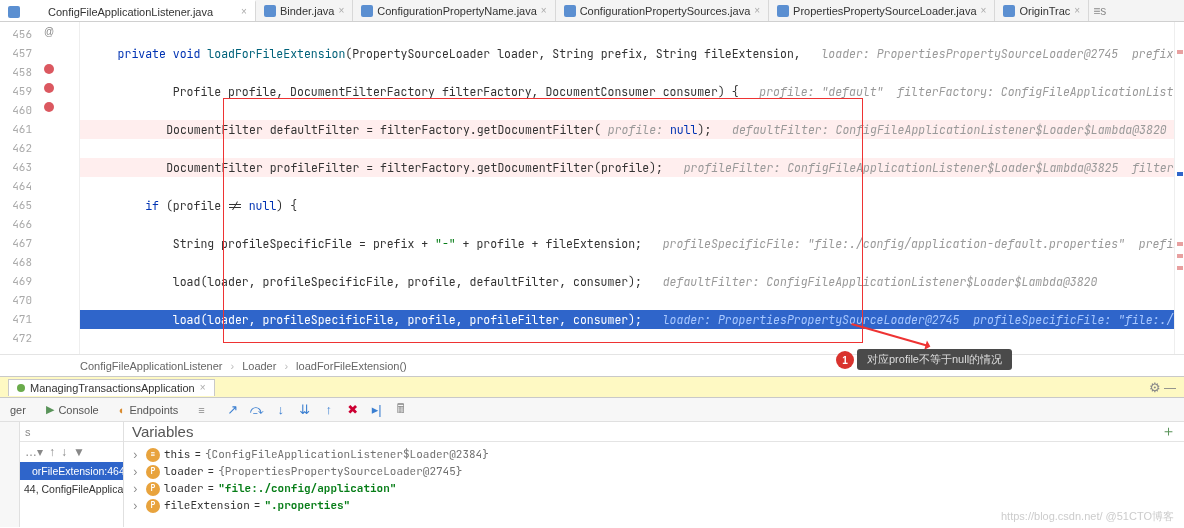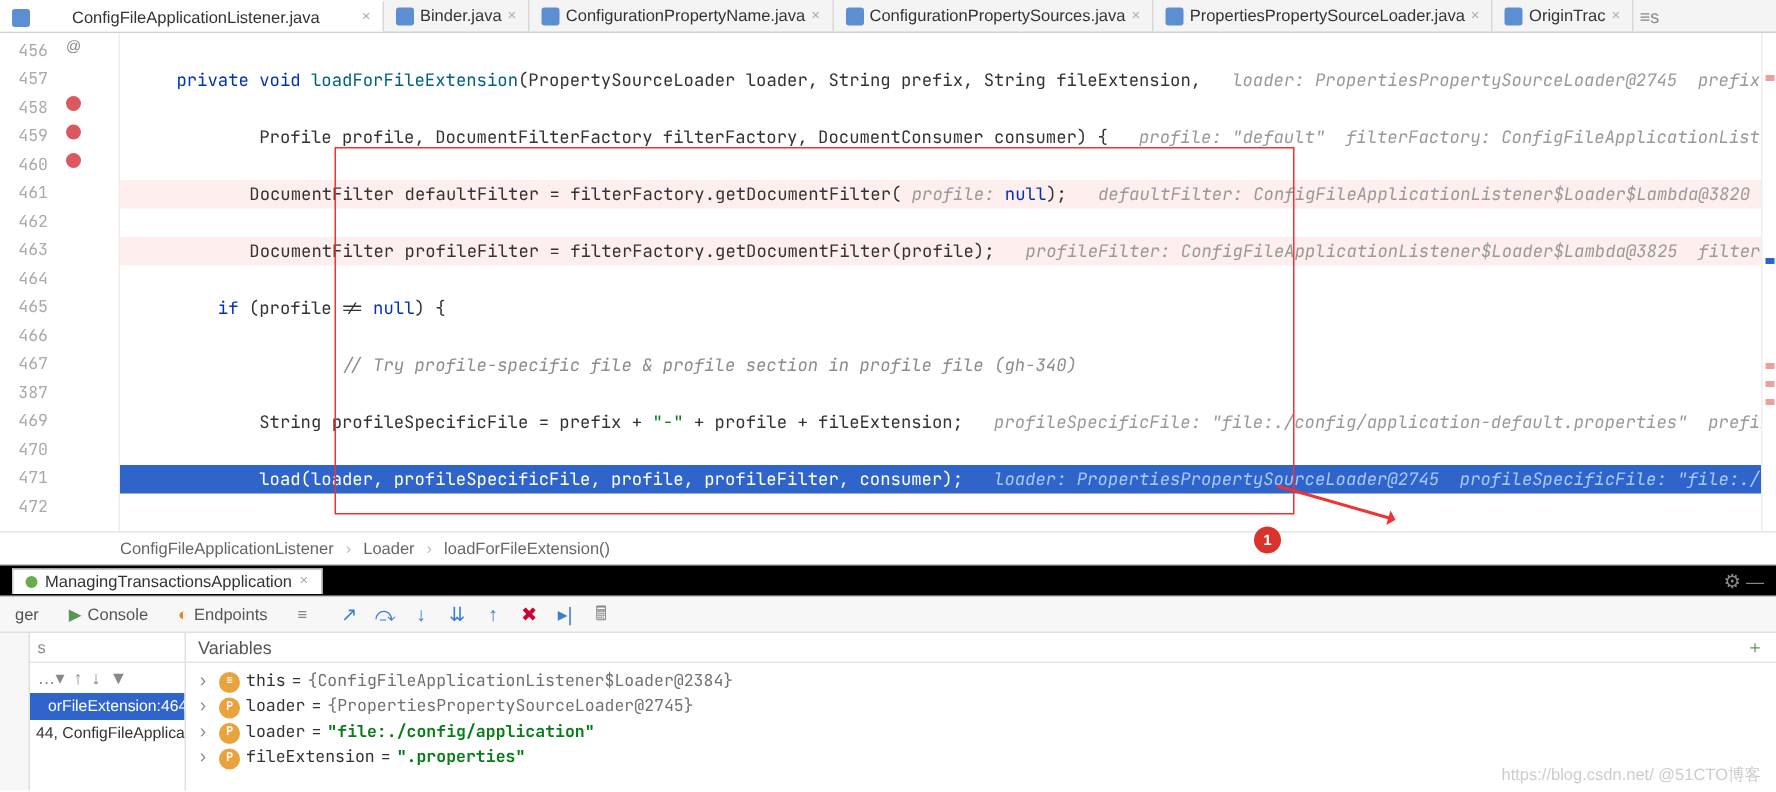--- a/index.html
+++ b/index.html
@@ -26,38 +26,38 @@
     .arrow{ position:absolute; left:770px; top:312px; width:80px; height:2px; background:#e33; transform:rotate(16deg);}
     .arrow::after{content:""; position:absolute; right:-7px; top:-4px; border:5px solid transparent; border-left-color:#e33;}
     .badge{ position:absolute; left:836px; top:329px; width:18px; height:18px; border-radius:50%; background:#d9332e; color:#fff; display:flex;align-items:center;justify-content:center; font-size:10px; font-weight:bold;}
     .anno{ position:absolute; left:857px; top:327px; background:#4a4a4a; color:#ddd; padding:3px 10px; border-radius:3px; font-size:11px;}
     
     .stripe{ width:10px; background:#fff; border-left:1px solid #eee;}
     
     .crumb{ height:22px; display:flex; align-items:center; gap:8px; padding:0 10px 0 80px; color:#666; border-top:1px solid #e4e4e4; font-size:11px;}
     .crumb .sep{color:#bbb;}
     
-    .runtabs{ height:22px; background:#000000; border-top:1px solid #c9c9c9; border-bottom:1px solid #c9c9c9; display:flex; align-items:center; padding:0 8px; justify-content:space-between;}
+    .runtabs{ height:22px; background:#fef9c3; border-top:1px solid #c9c9c9; border-bottom:1px solid #c9c9c9; display:flex; align-items:center; padding:0 8px; justify-content:space-between;}
     .runtab{ background:#fff; border:1px solid #c9c9c9; border-bottom:none; padding:2px 8px; font-size:11px; display:flex; align-items:center; gap:5px;}
     .gear{ color:#888; font-size:13px;}
     
     .dbgrow{ height:24px; display:flex; align-items:center; border-bottom:1px solid #e0e0e0; background:#f7f7f7;}
     .dbgrow .tab{ padding:0 10px; font-size:11px; color:#555; display:flex; align-items:center; gap:4px;}
     .tbicons{ display:flex; gap:8px; padding:0 10px;}
     .tbicon{ width:16px; height:16px; display:flex; align-items:center; justify-content:center; color:#3b7fd1; font-size:13px;}
     .tbicon.red{color:#c03;} .tbicon.gray{color:#888;}
     
     .dbg{ display:flex; height:105px;}
     .leftcol{ width:20px; background:#f7f7f7; border-right:1px solid #e0e0e0;}
     .frames{ width:104px; border-right:1px solid #e0e0e0; background:#fff; overflow:hidden;}
     .frames .hdr{height:20px; border-bottom:1px solid #e4e4e4; display:flex; align-items:center; gap:8px; padding:0 5px; color:#888; font-size:11px;}
     .frames .row{ padding:3px 4px; font-size:10.5px; white-space:nowrap;}
     .frames .row.sel{ background:#2f65ca; color:#fff;padding-left:12px;}
     .vars{ flex:1; background:#fff;}
-    .vars .hdr{ height:20px; border-bottom:1px solid #e4e4e4; display:flex; align-items:center; padding:0 8px; color:#555; font-size:12px; justify-content:space-between;}
+    .vars .hdr{ height:20px; border-bottom:1px solid #e4e4e4; display:flex; align-items:center; padding:0 8px; color:#555; font-size:15px; justify-content:space-between;}
     .vars .tree{ padding:4px 8px; font-family:"JetBrains Mono",Consolas,monospace; font-size:11px; line-height:17px;}
     .vars .tree .row{display:flex; align-items:center; gap:4px;}
     .chev{color:#888; width:10px; display:inline-block;}
     .vicn{ width:14px; height:14px; border-radius:7px; display:inline-flex; align-items:center; justify-content:center; font-size:8px; font-weight:bold; color:#fff;}
     .vicn.o{background:#e8a33d;} .vicn.p{background:#e8a33d;}
     .val{color:#707070;} .strv{color:#067d17; font-weight:bold;}
     .watermark{ position:absolute; right:10px; bottom:4px; font-size:11px; color:#ccc;}
     .striperight{position:absolute; right:0; top:22px; width:10px; height:332px;}
     .mark{position:absolute; right:1px; width:6px; height:4px;}
   </style>
@@ -105,54 +105,55 @@
       <div>458</div>
       <div>459</div>
     <div>460</div>
       <div>461</div>
       <div>462</div>
       <div>463</div>
     <div>464</div>
       <div>465</div>
       <div>466</div>
       <div>467</div>
-    <div>387</div>
+    <div>468</div>
       <div>469</div>
       <div>470</div>
       <div>471</div>
     <div>472</div>
   </div>
   <div class="gutter">
     <span style="position:absolute;left:4px;top:4px;color:#888;font-size:10px">@</span>
     <span class="bp" style="top:42px"></span>
     <span class="bp" style="top:61px"></span>
     <span class="bp" style="top:80px"></span>
   </div>
   <div class="code">
 <div class="codeline">    <span class="kw">private void</span> <span class="fn">loadForFileExtension</span>(PropertySourceLoader loader, String prefix, String fileExtension,   <span class="hint">loader: PropertiesPropertySourceLoader@2745  prefix: "fi</span></div>
 <div class="codeline">            Profile profile, DocumentFilterFactory filterFactory, DocumentConsumer consumer) {   <span class="hint">profile: "default"  filterFactory: ConfigFileApplicationListener</span></div>
 <div class="codeline pale">        DocumentFilter defaultFilter = filterFactory.getDocumentFilter( <span class="hint">profile:</span> <span class="kw">null</span>);   <span class="hint">defaultFilter: ConfigFileApplicationListener$Loader$Lambda@3820</span></div>
 <div class="codeline pale">        DocumentFilter profileFilter = filterFactory.getDocumentFilter(profile);   <span class="hint">profileFilter: ConfigFileApplicationListener$Loader$Lambda@3825  filterFactory:</span></div>
 <div class="codeline">        <span class="kw">if</span> (profile != <span class="kw">null</span>) {</div>
-<div class="codeline">            <span class="com">        // Try profile-specific file &amp; profile section in profile file (gh-340)</span></div>
 <div class="codeline">            String profileSpecificFile = prefix + <span class="str">"-"</span> + profile + fileExtension;   <span class="hint">profileSpecificFile: "file:./config/application-default.properties"  prefix: "fi</span></div>
+<div class="codeline">            load(loader, profileSpecificFile, profile, defaultFilter, consumer);   <span class="hint">defaultFilter: ConfigFileApplicationListener$Loader$Lambda@3820</span></div>
 <div class="codeline hl">            load(loader, profileSpecificFile, profile, profileFilter, consumer);   <span class="hinthl">loader: PropertiesPropertySourceLoader@2745  profileSpecificFile: "file:./conf</span></div>
 
 
 
 
 
 
 
 
     <div class="redbox"></div>
     <div class="arrow"></div>
   </div>
   <div class="stripe"></div>
   <div class="badge">1</div>
+  <div class="anno">对应profile不等于null的情况</div>
 </div>
 
 <div class="crumb">
   <span>ConfigFileApplicationListener</span>
     <span class="sep">›</span>
   <span>Loader</span>
     <span class="sep">›</span>
   <span>loadForFileExtension()</span>
 </div>
 

